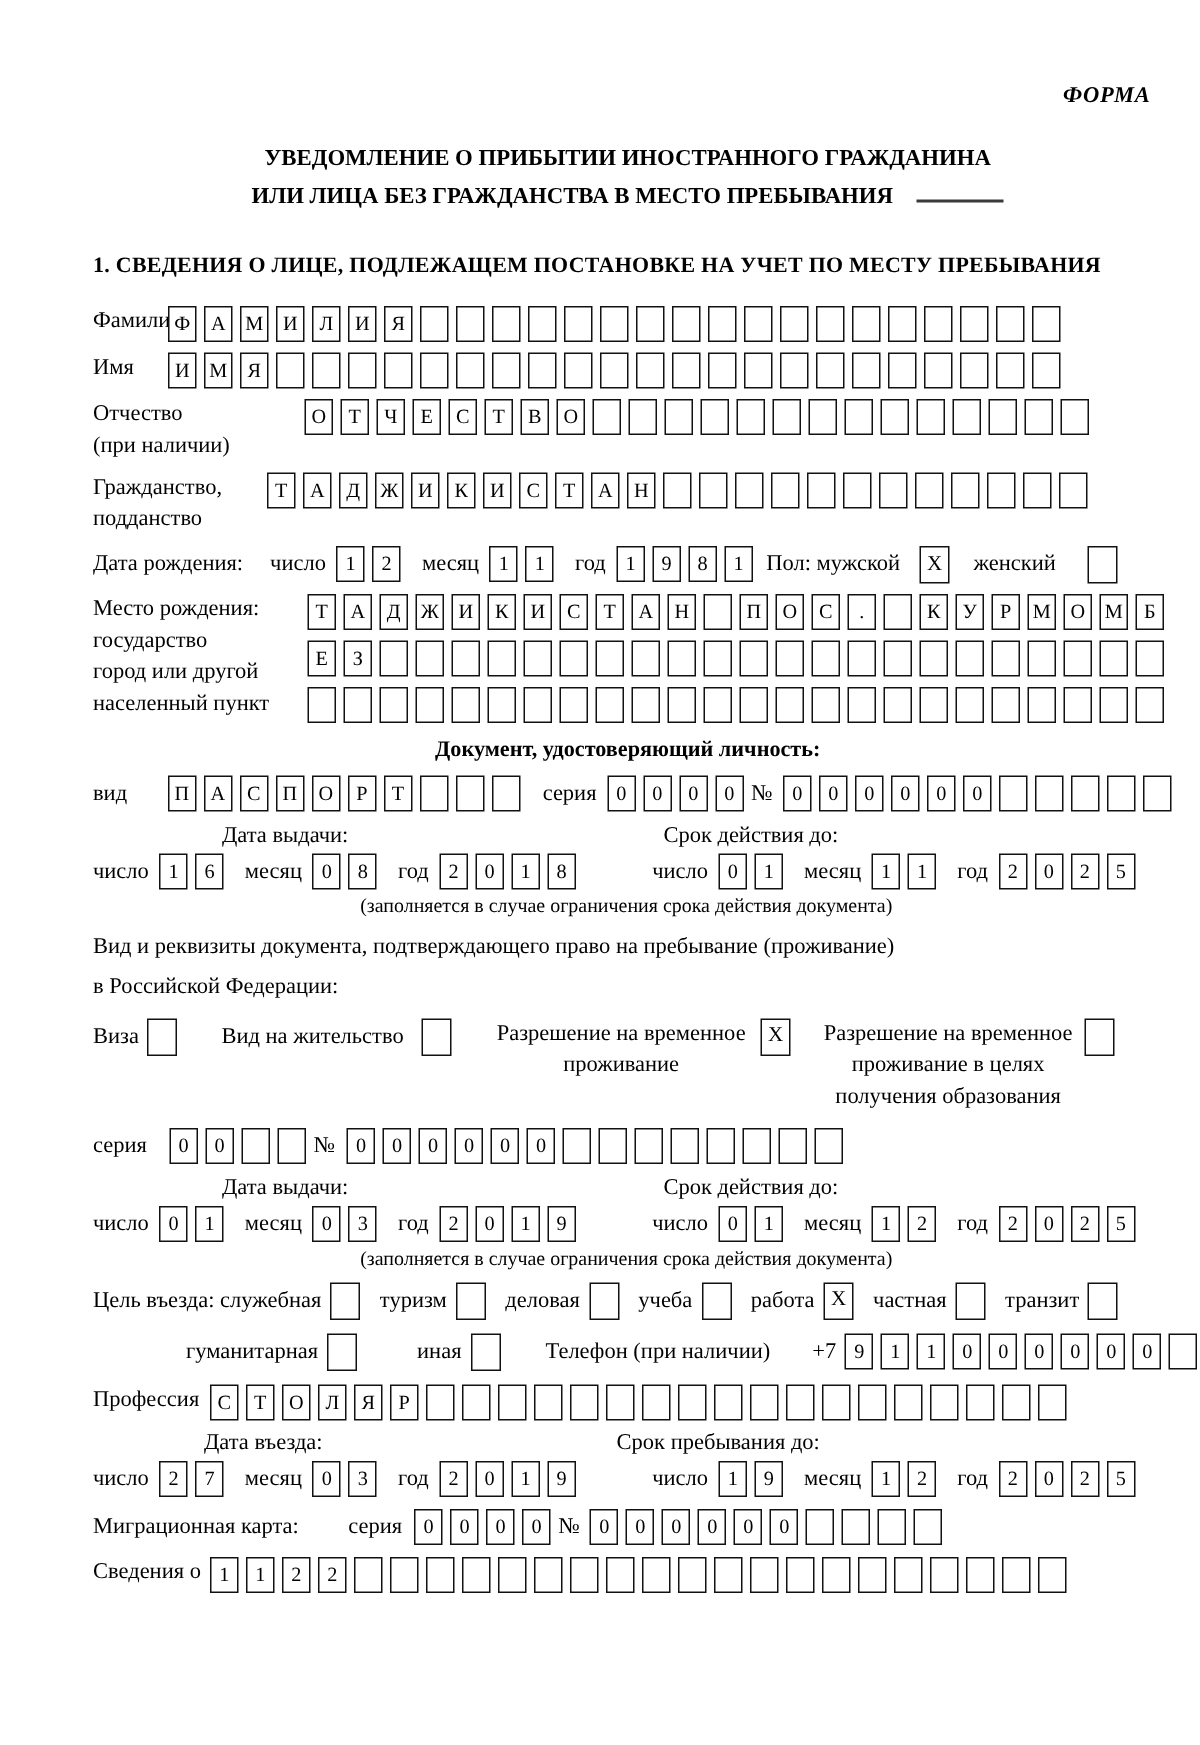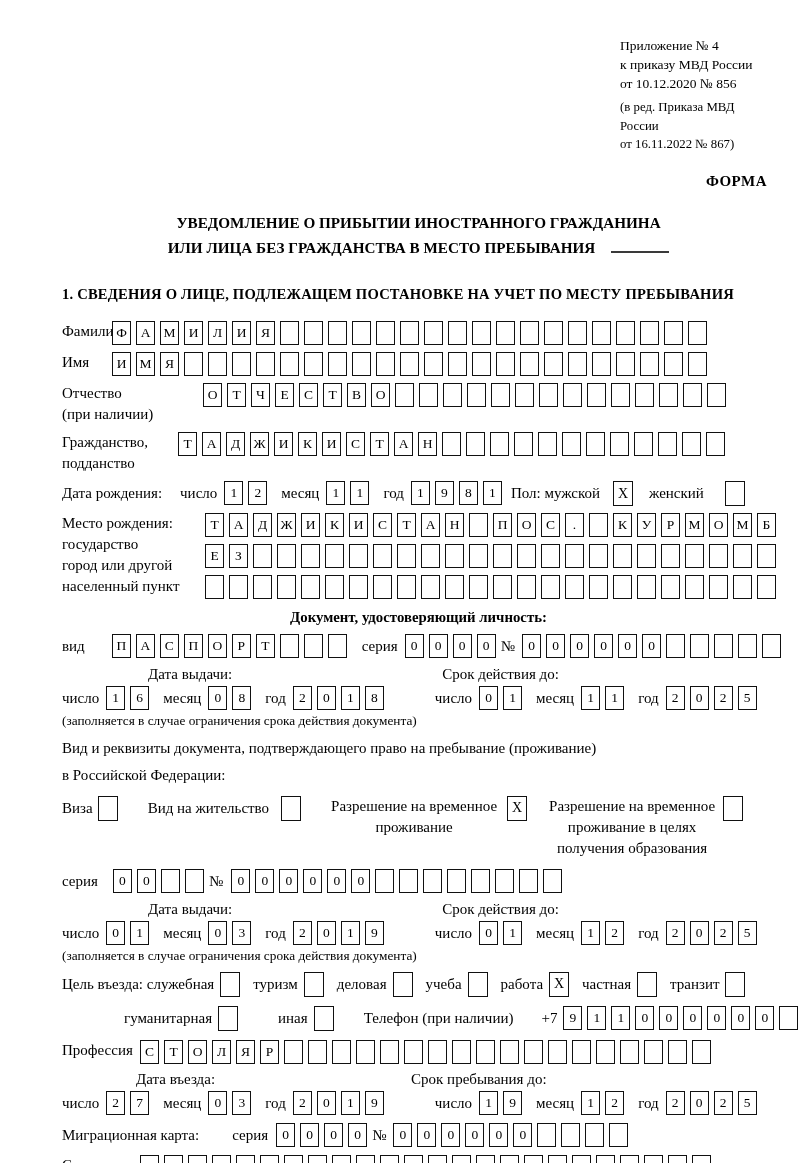--- a/index.html
+++ b/index.html
@@ -3,21 +3,21 @@
 <meta charset="utf-8">
 <style>
   html,body{margin:0;padding:0;background:#ffffff;}
   body{width:800px;height:1163px;font-family:"Liberation Serif","DejaVu Serif",serif;color:#000;overflow:hidden;}
   .page{padding:36px 25px 0 62px;box-sizing:border-box;width:800px;}
 
   
   .hdr-note{margin-left:558px;font-size:13.5px;line-height:1.42;}
   .hdr-note .sub{font-size:12.8px;margin-top:5px;line-height:1.42;}
 
-  .forma{font-weight:bold;text-align:right;padding-right:8px;font-size:15px;margin-top:20px;letter-spacing:.5px;}
+  .forma{font-weight:bold;text-align:right;padding-right:8px;font-size:15px;margin-top:20px;letter-spacing:.5px;font-style:italic;}
 
   .title{ text-align:center;font-weight:bold;font-size:15.2px;line-height:1.65;margin-top:20px;}
   .title-underline{display:inline-block;width:58px;border-bottom:2.2px solid #3a3a3a;margin-left:16px;height:14px;}
 
   .section1{font-weight:bold;font-size:14.6px;margin-top:26px;margin-bottom:18px;letter-spacing:.2px;}
 
   
   .frow{display:flex;align-items:flex-start;margin-bottom:7px;white-space:nowrap;}
   .flabel{font-size:15px;line-height:21px;flex-shrink:0;}
   .flabel div{line-height:21px;}
@@ -37,48 +37,39 @@
 
   .center-head{font-weight:bold;text-align:center;font-size:14.8px;margin:10px 0 8px;}
 
   .dheads{display:flex;font-size:15px;margin:6px 0 3px;}
   .dh1{margin-left:86px;}
   .dh2{margin-left:210px;}
   .dh3{margin-left:74px;}
   .dh4{margin-left:196px;}
   .gap-dates{width:46px;flex-shrink:0;}
 
-  .note-right{text-align:left;font-size:13.3px;margin:2px 0 8px;padding-right:2px;}
+  .note-right{text-align:center;font-size:13.3px;margin:2px 0 8px;padding-right:2px;}
 
   .plain{font-size:15px;line-height:1.55;}
 
   .res-row{display:flex;align-items:flex-start;margin:8px 0 14px;}
   .cblock{text-align:center;font-size:15px;line-height:21px;}
 
   .purpose{display:flex;align-items:center;white-space:nowrap;margin-bottom:9px;}
   .purpose .ilbl{margin-right:6px;}
   .pg{margin-left:13px;}
 
   .legal{display:flex;align-items:flex-start;margin-top:4px;}
   .legal-rows .cells{margin-bottom:7px;display:flex;}
 </style>
 </head>
 <body>
 
 <div class="page">
 
-  <div class="hdr-note">
-    <div>Приложение № 4</div>
-    <div>к приказу МВД России</div>
-    <div>от 10.12.2020 № 856</div>
-    <div class="sub">
-      <div>(в ред. Приказа МВД России</div>
-      <div>от 16.11.2022 № 867)</div>
-    </div>
-  </div>
 
   <div class="forma">ФОРМА</div>
 
   <div class="title">
     <div>УВЕДОМЛЕНИЕ О ПРИБЫТИИ ИНОСТРАННОГО ГРАЖДАНИНА</div>
     <div>
       <span>ИЛИ ЛИЦА БЕЗ ГРАЖДАНСТВА В МЕСТО ПРЕБЫВАНИЯ</span><span class="title-underline"></span>
     </div>
   </div>
 

